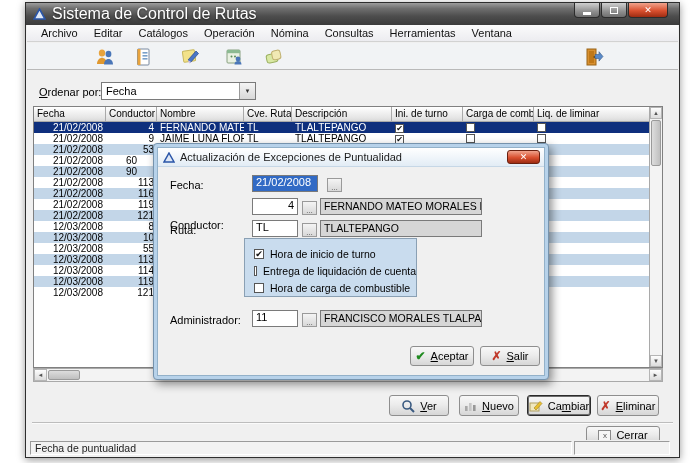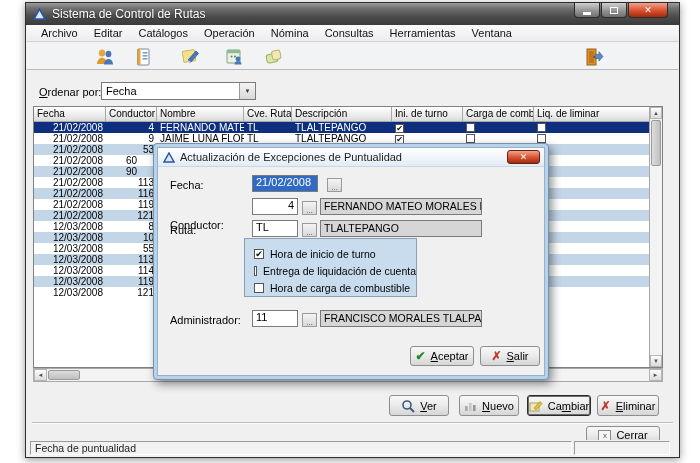--- a/index.html
+++ b/index.html
@@ -6,21 +6,21 @@
   html,body { width:700px; height:463px; }
   body { font-family:"Liberation Sans", sans-serif; background:#ffffff; position:relative; overflow:hidden; }
 
   #window { position:absolute; left:25px; top:2px; width:655px; height:456px;
     background:#f0f0f0; border:1px solid #2e2e2e; box-shadow:0 2px 8px rgba(0,0,0,.4); }
 
   
   .titlebar { position:absolute; left:0; top:0; right:0; height:22px;
     background:linear-gradient(180deg,#9d9d9d 0%,#6f6f6f 25%,#4d4d4d 60%,#3b3b3b 100%);
     display:flex; align-items:center; padding-left:7px; }
-  .titlebar .app-title { color:#ffffff; font-size:12px; margin-left:6px; text-shadow:0 1px 2px rgba(0,0,0,.6); }
+  .titlebar .app-title { color:#ffffff; font-size:16px; margin-left:6px; text-shadow:0 1px 2px rgba(0,0,0,.6); }
   .winbtns { position:absolute; top:0; right:11px; display:flex; }
   .winbtn { height:15px; width:26px; border:1px solid #2c2c2c; border-top:none;
     background:linear-gradient(180deg,#cfcfcf,#8f8f8f 60%,#6f6f6f);
     border-radius:0 0 4px 4px; margin-left:1px; color:#fff; font-size:9px;
     display:flex; align-items:center; justify-content:center; }
   .winbtn.close { width:40px; background:linear-gradient(180deg,#f0a38c,#d9502f 55%,#9e2c12); }
   .glyph-min { width:8px; height:3px; background:#fff; margin-top:6px; }
   .glyph-max { width:8px; height:7px; border:1px solid #fff; background:transparent; }
 
   

